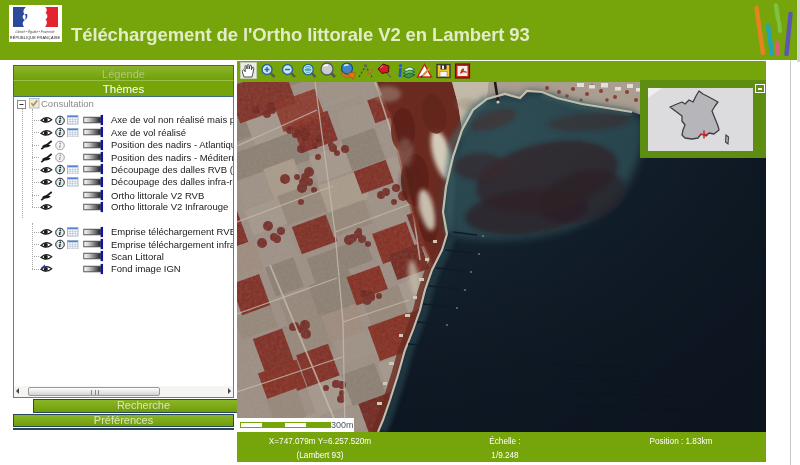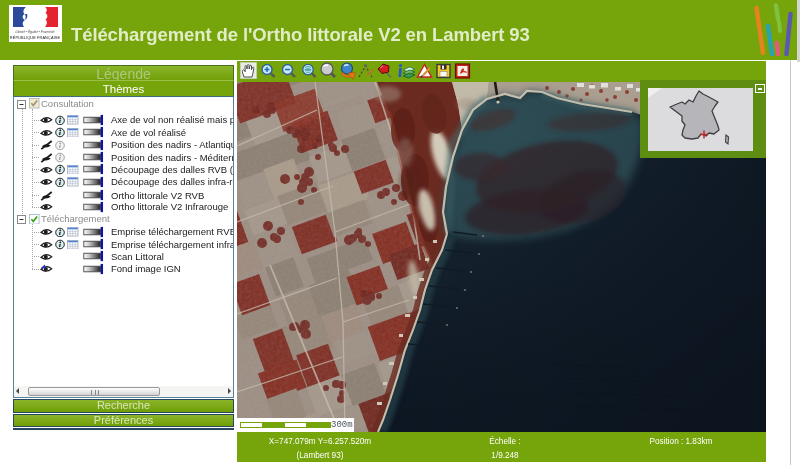--- a/index.html
+++ b/index.html
@@ -11,48 +11,48 @@
   #header { left:0; top:0; width:797px; height:60px; background:#76a40b; }
   #rightedge { left:797px; top:0; width:3px; height:62px; background:#d4d4d2; }
   #vline { left:790px; top:60px; width:1px; height:405px; background:#c9c9c9; }
   #logo { left:9px; top:5px; width:53px; height:37px; background:#ffffff; }
   #title { left:71px; top:23.5px; font-size:18.5px; font-weight:bold; color:#e2edc8;
     letter-spacing:-0.1px; white-space:nowrap; }
   
   #sidebar { left:13px; top:61px; width:221px; height:367px; }
   .bar { position:absolute; left:0; width:221px; text-align:center; }
   #legende { top:4px; height:17px; background:linear-gradient(#8cb52a,#6f9e06);
-    border:1px solid #44701e; color:#aec77f; font-size:14px; line-height:16px; }
+    border:1px solid #44701e; color:#aec77f; font-size:11px; line-height:16px; }
   #themes { top:19px; height:17px; background:#76a40b; border:1px solid #44701e;
     border-top:1px solid #9cc045; color:#ffffff; font-size:11.5px; font-weight:normal; line-height:16px;}
   #treebox { position:absolute; left:0; top:35px; width:221px; height:290px;
     background:#ffffff; border-left:1px solid #57829e; border-right:1px solid #57829e;
     border-top:1px solid #3d6c84; overflow:hidden; }
   #hscroll { position:absolute; left:0; top:325px; width:221px; height:12px;
     background:#f4f4f2; border:1px solid #57829e; border-top:0; }
   #recherche { top:338px; height:13.5px; background:linear-gradient(#8cb52a,#6f9e06);
-    border:1px solid #26475c; color:#d9e5bc; font-size:11px; line-height:11.5px; }
+    border:1px solid #26475c; color:#d9e5bc; font-size:11px; line-height:11.5px;margin-left:20px; }
   #preferences { top:352.5px; height:13.5px; background:linear-gradient(#8cb52a,#6f9e06);
     border:1px solid #26475c; border-top:1px solid #26475c; color:#d9e5bc; font-size:11px; line-height:11.5px; }
   #sbbottom { top:366.5px; height:2px; background:#26475c; }
   
   .trow { position:absolute; left:0; height:12.4px; width:219px; white-space:nowrap; overflow:hidden; }
   .stub { position:absolute; left:18px; top:6px; width:7px; border-top:1px dotted #a8a8a8; }
   .tlbl { position:absolute; top:0.5px; font-size:9.5px; color:#1a1a1a; }
   .glbl { position:absolute; top:0px; font-size:9.5px; color:#8a8a8a; }
   .tic { position:absolute; }
   
   #toolbar { left:237px; top:61px; width:529px; height:21px; background:#76a40b; }
   #mapsvg { left:237px; top:82px; }
   #overview { left:640px; top:80px; width:126px; height:78px; background:#5e8e11; }
   #ovpanel { position:absolute; left:8px; top:8px; width:105px; height:63px; background:#dcdcdf; }
   #ovbtn { position:absolute; left:115px; top:4px; width:10px; height:9px; background:#5e8e11;
     border:1px solid #ffffff; }
   #ovbtn div { position:absolute; left:2px; top:3px; width:4px; height:2px; background:#ffffff; }
-  #scalebox { left:237px; top:418px; width:117px; height:14px; background:#ffffff;font-family:Liberation Mono, monospace; }
+  #scalebox { left:237px; top:418px; width:117px; height:14px; background:#ffffff; }
   #sbar { position:absolute; left:3px; top:4px; width:91px; height:6px; background:#76a40b; }
   #sbar i { position:absolute; top:1px; width:21px; height:4px; background:#ffffff; }
   #scaletxt { position:absolute; left:94px; top:1.5px; font-size:9px; color:#4c5662; }
   
   #bottombar { left:237px; top:432px; width:529px; height:30px; background:#76a40b;
     color:#ffffff; font-size:8.2px; }
   .bb { position:absolute; width:200px; text-align:center; }
 </style>
 </head>
 <body>
@@ -251,29 +251,20 @@
         </div>
       <div class="trow" style="top:103.6px">
           <div class="stub"></div>
           <svg class="tic" style="left:26px;top:1.5px" width="13" height="10" viewBox="0 0 13.5 11">
             <use href="#i-eye"></use>
           </svg>
           <svg class="tic" style="left:69px;top:0px" width="21" height="12.5" viewBox="0 0 22 13.5">
             <use href="#i-slider"></use>
           </svg>
           <span class="tlbl" style="left:97px">Ortho littorale V2 Infrarouge</span>
-        </div>
-      <div class="trow" style="top:116.0px">
-        <svg class="tic" style="left:3px;top:2px" width="9" height="9" viewBox="0 0 9 9">
-            <use href="#i-exp"></use>
-          </svg>
-        <svg class="tic" style="left:15px;top:0.5px" width="10.5" height="10.5" viewBox="0 0 11 11">
-            <use href="#i-cbgreen"></use>
-          </svg>
-        <span class="glbl" style="left:27px">Téléchargement</span>
         </div>
       <div class="trow" style="top:128.6px">
           <div class="stub"></div>
           <svg class="tic" style="left:26px;top:1.5px" width="13" height="10" viewBox="0 0 13.5 11">
             <use href="#i-eye"></use>
           </svg>
           <svg class="tic" style="left:41px;top:1px" width="10" height="10.5" viewBox="0 0 10 10.5">
             <use href="#i-info"></use>
           </svg>
           <svg class="tic" style="left:53px;top:1.5px" width="11.5" height="9.5" viewBox="0 0 12 10">

